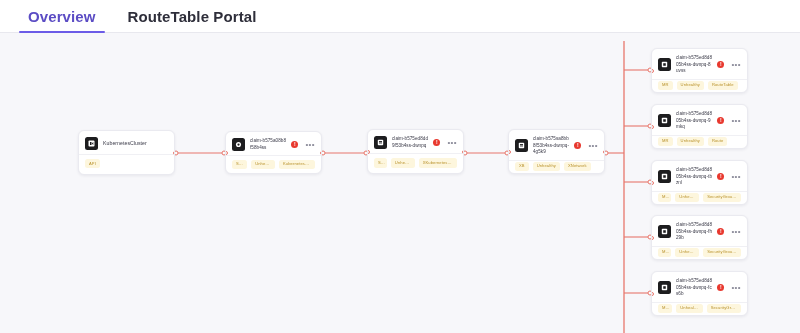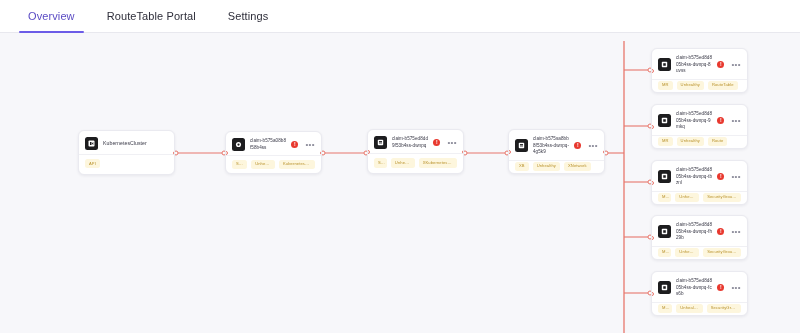--- a/index.html
+++ b/index.html
@@ -30,22 +30,22 @@
     gap: 0px;
     z-index: 20;
   }
 
   .tab {
     position: relative;
     height: 32px;
     display: flex;
     align-items: center;
     padding: 0 16px;
-    font-size: 11px;
-    font-weight: normal;
+    font-size: 15px;
+    font-weight: bold;
     color: #2e2e3a;
     letter-spacing: 0.1px;
     cursor: pointer;
     white-space: nowrap;
   }
 
   .tab.active { color: #5b4cc4; }
 
   .tab.active::after {
     content: "";
@@ -186,23 +186,20 @@
 </style>
 </head>
 <body>
 
 <div class="tabbar">
   <div class="tab active">
     <span>Overview</span>
   </div>
   <div class="tab">
     <span>RouteTable Portal</span>
-  </div>
-  <div class="tab">
-    <span>Settings</span>
   </div>
 </div>
 
 <div class="canvas">
   <svg class="edge-layer" viewBox="0 0 800 300" width="800" height="300">
     <g stroke="#e8776c" stroke-width="1.1" fill="none">
 
       <path d="M175 120 L225 120"></path>
       <path d="M322 120 L367 120"></path>
       <path d="M464 120 L508 120"></path>

